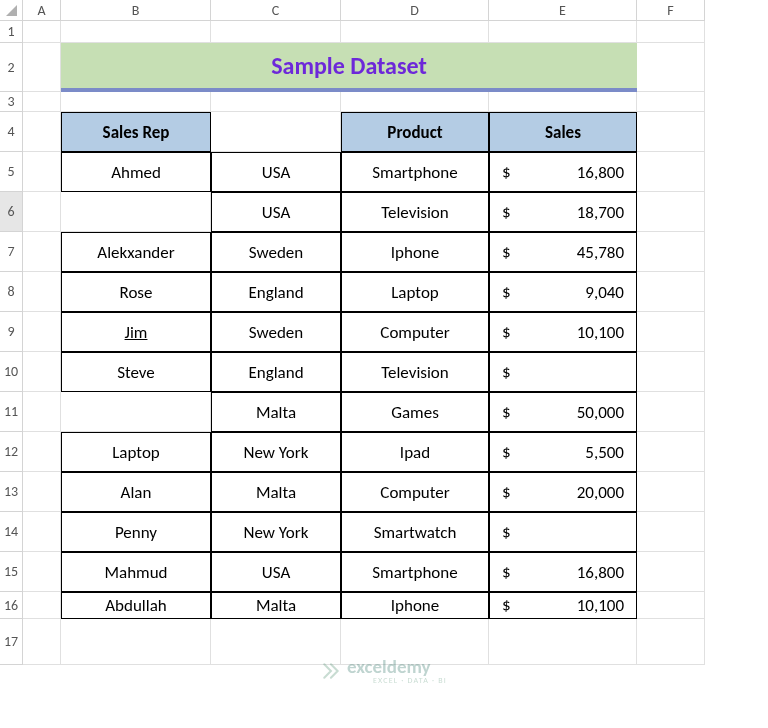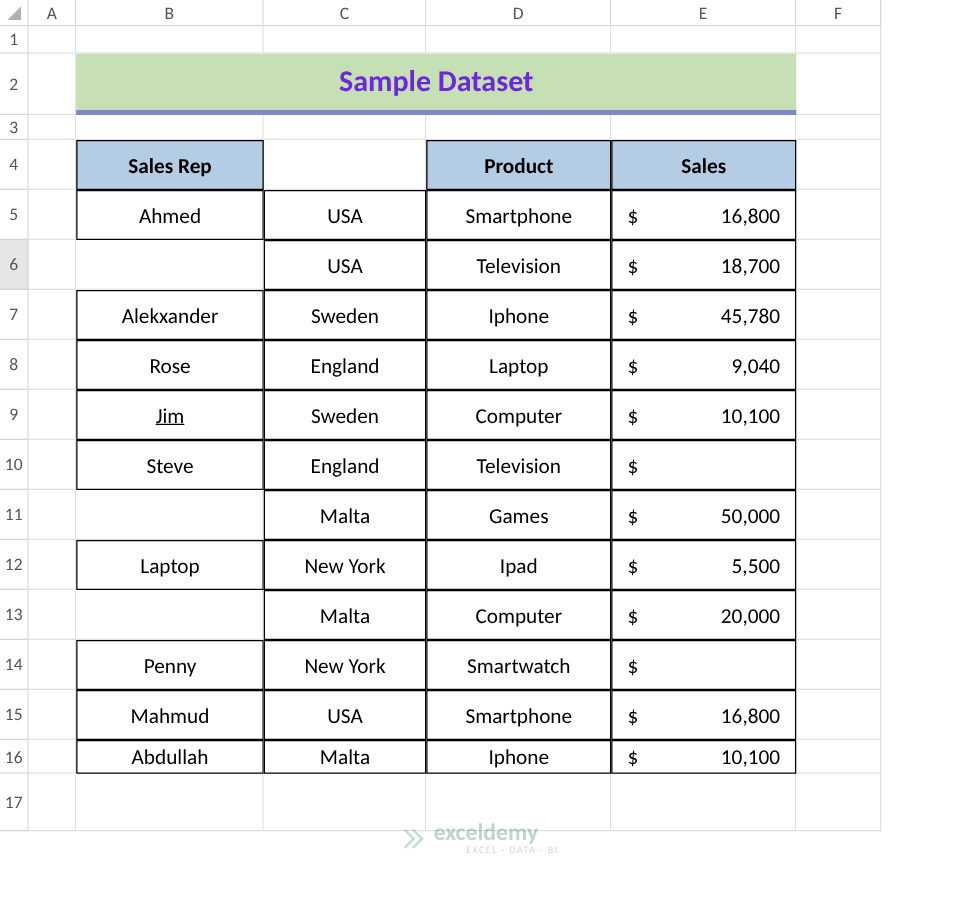--- a/index.html
+++ b/index.html
@@ -328,20 +328,21 @@
       <span class="dollar">$</span>
       <span class="amount">50,000</span>
     </div>
     <div class="data-cell" style="grid-area: 13 / 3;">Laptop</div>
     <div class="data-cell" style="grid-area: 13 / 4;">New York</div>
     <div class="data-cell" style="grid-area: 13 / 5;">Ipad</div>
     <div class="sales-cell" style="grid-area: 13 / 6;">
       <span class="dollar">$</span>
       <span class="amount">5,500</span>
     </div>
+    <div class="data-cell" style="grid-area: 14 / 3;">Alan</div>
     <div class="data-cell" style="grid-area: 14 / 4;">Malta</div>
     <div class="data-cell" style="grid-area: 14 / 5;">Computer</div>
     <div class="sales-cell" style="grid-area: 14 / 6;">
       <span class="dollar">$</span>
       <span class="amount">20,000</span>
     </div>
     <div class="data-cell" style="grid-area: 15 / 3;">Penny</div>
     <div class="data-cell" style="grid-area: 15 / 4;">New York</div>
     <div class="data-cell" style="grid-area: 15 / 5;">Smartwatch</div>
     <div class="sales-cell" style="grid-area: 15 / 6;">

